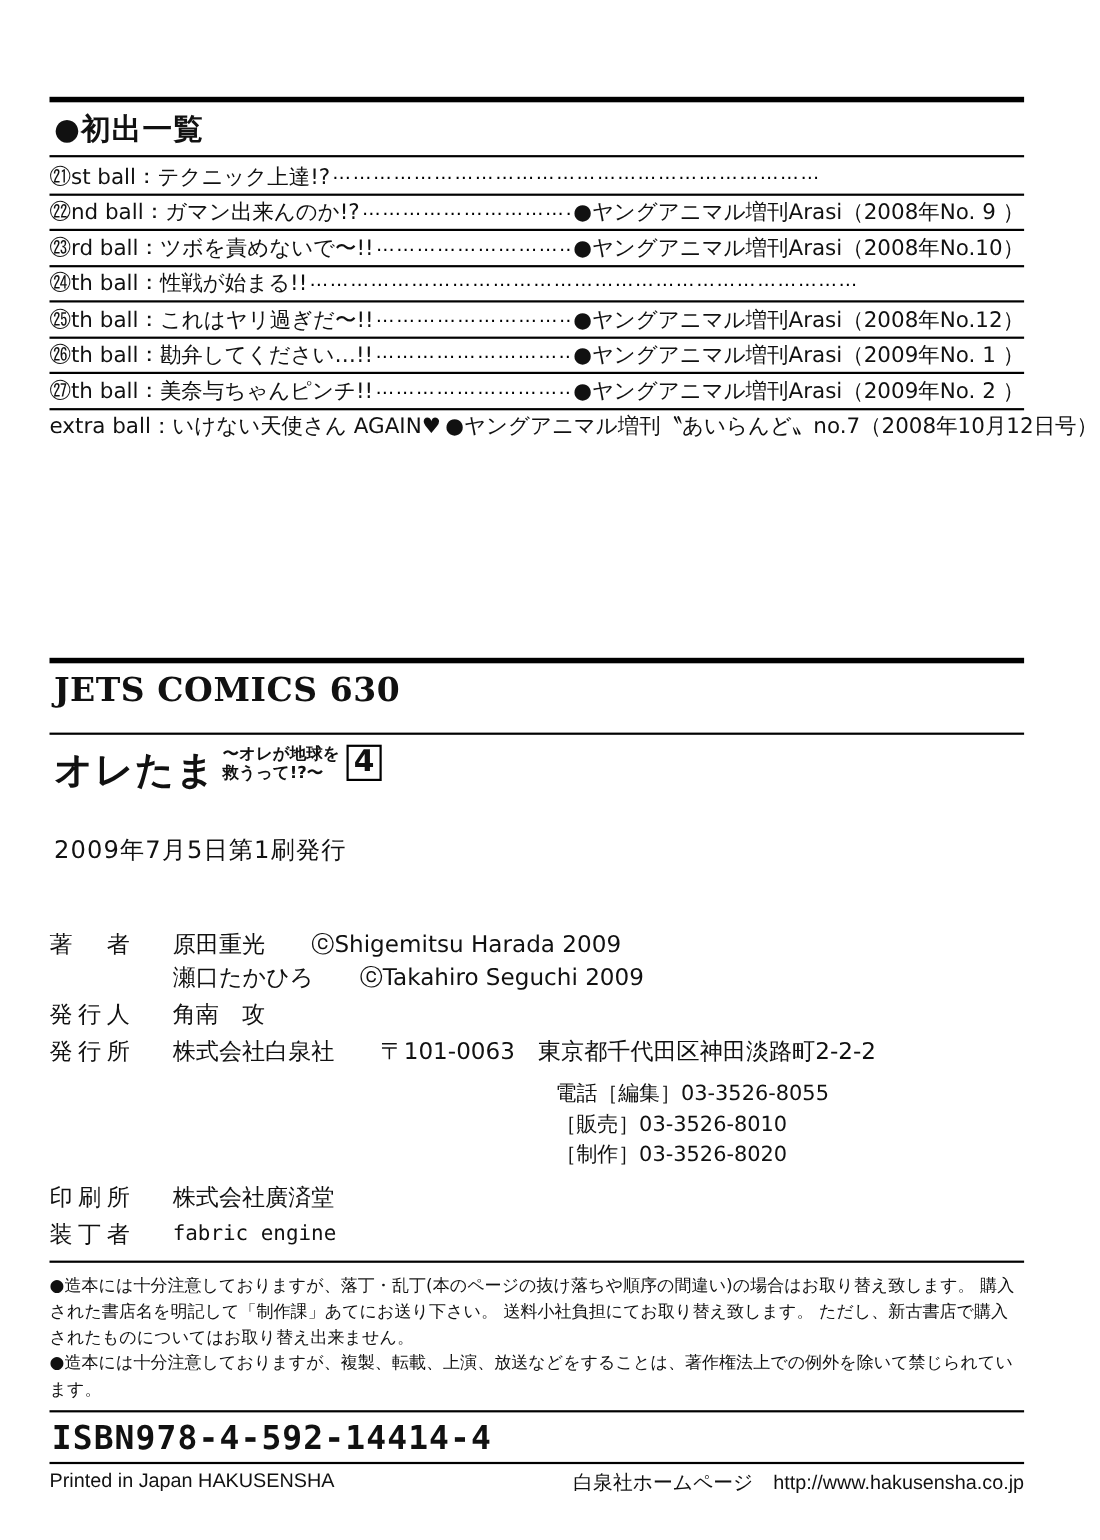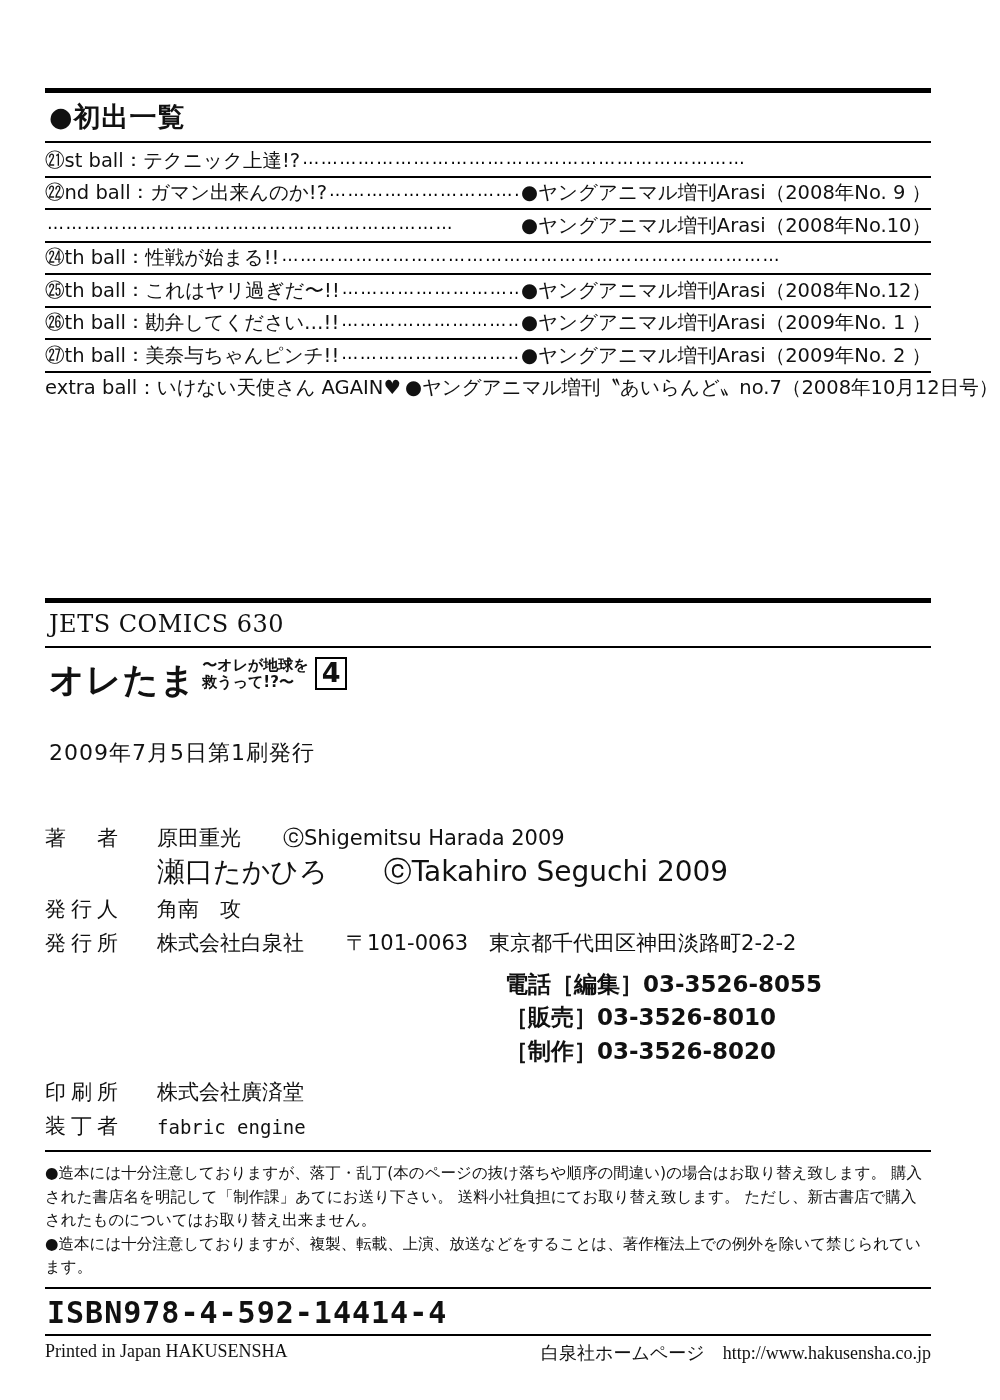--- a/index.html
+++ b/index.html
@@ -39,22 +39,22 @@
     font-size:17px;letter-spacing:1.5px;
     color:#000;margin:0 2px;
     position:relative;top:-2px;
   }
   .toc-right{flex:0 0 auto;}
 
   
   .sec2{position:absolute;left:0;top:598px;width:886px;}
   .jets{
     font-family:"DejaVu Serif","Liberation Serif",serif;
-    font-size:24px;font-weight:normal;letter-spacing:0.5px;
-    margin:7px 0 8px 4px;
+    font-size:30px;font-weight:bold;letter-spacing:0.5px;
+    margin:7px 0 21px 4px;
   }
   .title-line{
     display:flex;align-items:flex-start;margin:9px 0 4px 4px;
   }
   .title-main{
     font-size:35px;font-weight:bold;letter-spacing:1px;
     font-family:"DejaVu Sans","Liberation Sans",sans-serif;
   }
   .title-sub{
     font-size:15px;line-height:1.12;margin:0 6px 4px 6px;
@@ -62,43 +62,43 @@
   }
   .title-vol{
     border:2.5px solid #000;font-size:27px;font-weight:bold;
     padding:0px 5px 1px 5px;line-height:1.05;margin-bottom:2px;
   }
   .pubdate{
     font-size:22px;margin:34px 0 0 4px;letter-spacing:1px;
   }
 
   .credits{margin-top:60px;font-size:21px;line-height:1.0;}
-  .crow{display:flex;align-items:flex-end;margin-bottom:13px;}
+  .crow{display:flex;align-items:flex-start;margin-bottom:13px;}
   .clabel{flex:0 0 112px;letter-spacing:5px;}
   .cbody{flex:1 1 auto;}
-  .sub-row{margin:-4px 0 13px 112px;font-size:28px;}
+  .sub-row{margin:-4px 0 13px 112px;font-size:21px;}
   .tel-block{
-    margin-left:460px;font-size:23px;line-height:1.45;margin-top:14px;font-weight:bold;
+    margin-left:460px;font-size:19px;line-height:1.45;margin-top:14px;
   }
   .tel-block div{white-space:nowrap;}
   .mono{font-family:"DejaVu Sans Mono","Liberation Mono",monospace;font-size:19px;}
 
   
   .notice{
     font-size:15.5px;line-height:1.52;margin-top:10px;
   }
   .notice p{margin:0;}
   .isbn{
     font-family:"DejaVu Sans Mono","Liberation Mono",monospace;
     font-size:30px;font-weight:bold;letter-spacing:1px;
     margin:6px 0 4px 2px;
   }
   .footer{
     display:flex;justify-content:space-between;
-    font-family:Liberation Serif, serif;
+    font-family:Liberation Sans, sans-serif;
     font-size:18px;margin-top:5px;
   }
   .footer .fl{letter-spacing:0px;}
   .footer .fr{letter-spacing:0px;}
   .hr-sp{height:7px;}
 </style>
 </head>
 <body>
 
 <div class="page">
@@ -117,20 +117,21 @@
       <div class="rule-thin"></div>
 
       <div class="toc-row">
         <span class="toc-left">㉒nd ball：ガマン出来んのか!?</span>
         <span class="toc-dots">…………………………………………………………</span>
         <span class="toc-right">●ヤングアニマル増刊Arasi（2008年No. 9 ）</span>
       </div>
       <div class="rule-thin"></div>
 
       <div class="toc-row">
+        <span class="toc-left">㉓rd ball：ツボを責めないで〜!!</span>
         <span class="toc-dots">…………………………………………………………</span>
         <span class="toc-right">●ヤングアニマル増刊Arasi（2008年No.10）</span>
       </div>
       <div class="rule-thin"></div>
 
       <div class="toc-row">
         <span class="toc-left">㉔th ball：性戦が始まる!!</span>
         <span class="toc-dots">………………………………………………………………………</span>
       </div>
       <div class="rule-thin"></div>

